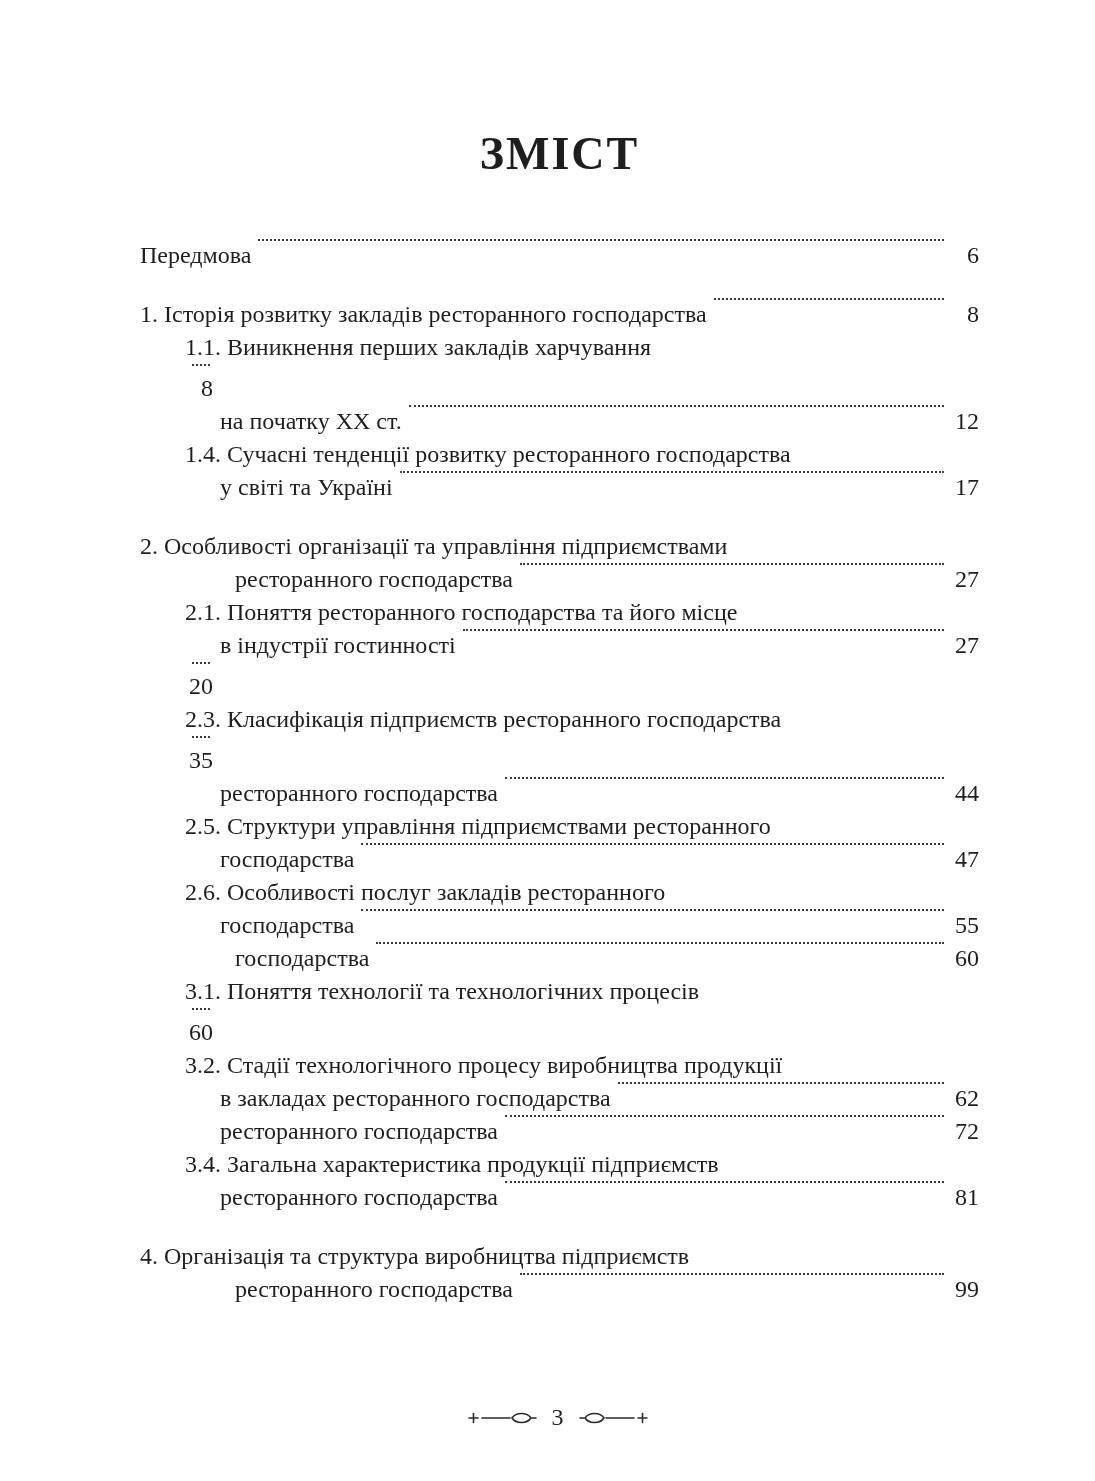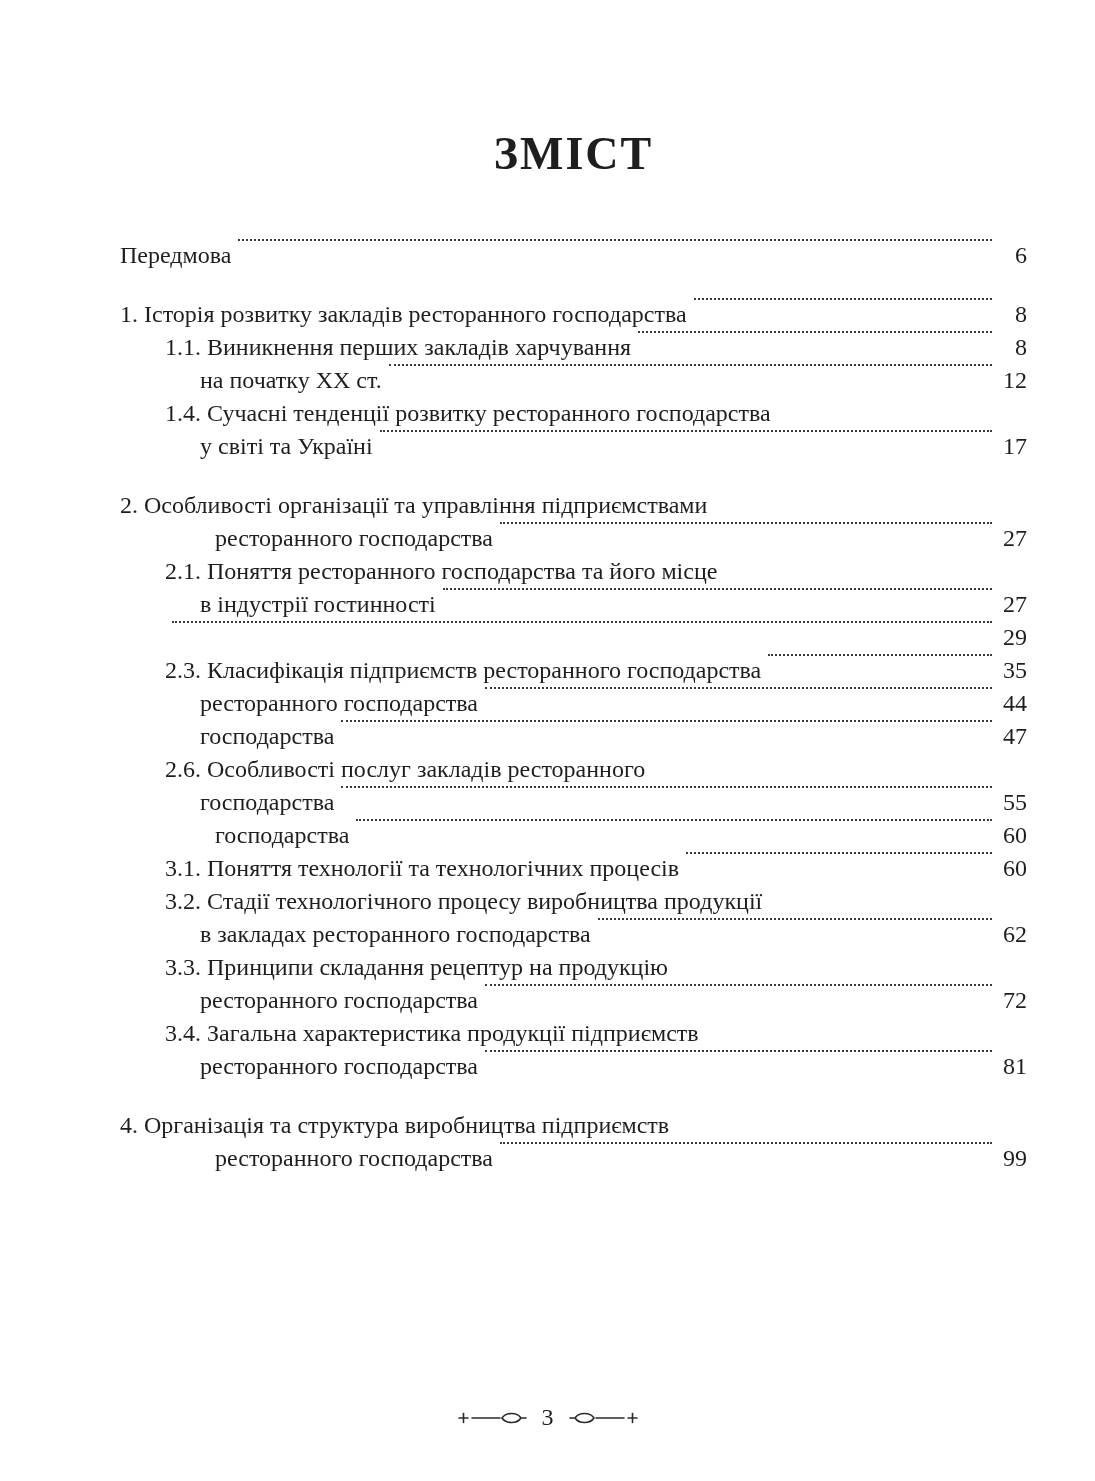--- a/index.html
+++ b/index.html
@@ -11,43 +11,44 @@
     width: 1095px;
     height: 1481px;
     position: relative;
     font-family: "Liberation Serif", "DejaVu Serif", serif;
     color: #1e1e1e;
     overflow: hidden;
   }
   .page {
     position: absolute;
     inset: 0;
-    padding: 128px 68px 0 120px;
+    padding: 128px 116px 0 120px;
     box-sizing: border-box;
+    margin-left: 20px;
   }
   .title {
     margin: 0 0 58px 0;
     text-align: center;
     font-size: 46px;
     font-weight: bold;
     letter-spacing: 2px;
     line-height: 1.15;
   }
   .toc {
     font-size: 24px;
   }
   .toc-line {
     display: flex;
     align-items: flex-start;
     line-height: 33px;
     white-space: nowrap;
   }
   .toc-line.gap { margin-top: 26px; }
   .ind-0 { padding-left: 0; }
-  .ind-1 { padding-left: 45px; }
+  .ind-1 { padding-left: 45px; flex-direction: column; }
   .ind-2 { padding-left: 80px; }
   .ind-3 { padding-left: 95px; }
   .toc-text { flex: 0 0 auto; }
   .leader {
     flex: 1 1 auto;
     min-width: 18px;
     border-bottom: 2.5px dotted #3a3a3a;
     margin: 0 7px 6px 7px;
   }
   .page-num {
@@ -118,31 +119,34 @@
       <div class="toc-line ind-1">
         <span class="toc-text">2.1. Поняття ресторанного господарства та його місце</span>
       </div>
       <div class="toc-line ind-2">
         <span class="toc-text">в індустрії гостинності</span>
         <span class="leader"></span>
         <span class="page-num">27</span>
       </div>
       <div class="toc-line ind-1">
         <span class="leader"></span>
-        <span class="page-num">29</span>
+        <span class="page-num">20</span>
       </div>
       <div class="toc-line ind-1">
         <span class="toc-text">2.3. Класифікація підприємств ресторанного господарства</span>
         <span class="leader"></span>
         <span class="page-num">35</span>
       </div>
       <div class="toc-line ind-2">
         <span class="toc-text">ресторанного господарства</span>
         <span class="leader"></span>
         <span class="page-num">44</span>
+      </div>
+      <div class="toc-line ind-1">
+        <span class="toc-text">2.5. Структури управління підприємствами ресторанного</span>
       </div>
       <div class="toc-line ind-2">
         <span class="toc-text">господарства</span>
         <span class="leader"></span>
         <span class="page-num">47</span>
       </div>
       <div class="toc-line ind-1">
         <span class="toc-text">2.6. Особливості послуг закладів ресторанного</span>
       </div>
       <div class="toc-line ind-2">
@@ -160,23 +164,20 @@
         <span class="leader"></span>
         <span class="page-num">60</span>
       </div>
       <div class="toc-line ind-1">
         <span class="toc-text">3.2. Стадії технологічного процесу виробництва продукції</span>
       </div>
       <div class="toc-line ind-2">
         <span class="toc-text">в закладах ресторанного господарства</span>
         <span class="leader"></span>
         <span class="page-num">62</span>
-      </div>
-      <div class="toc-line ind-1">
-        <span class="toc-text">3.3. Принципи складання рецептур на продукцію</span>
       </div>
       <div class="toc-line ind-2">
         <span class="toc-text">ресторанного господарства</span>
         <span class="leader"></span>
         <span class="page-num">72</span>
       </div>
       <div class="toc-line ind-1">
         <span class="toc-text">3.4. Загальна характеристика продукції підприємств</span>
       </div>
       <div class="toc-line ind-2">

